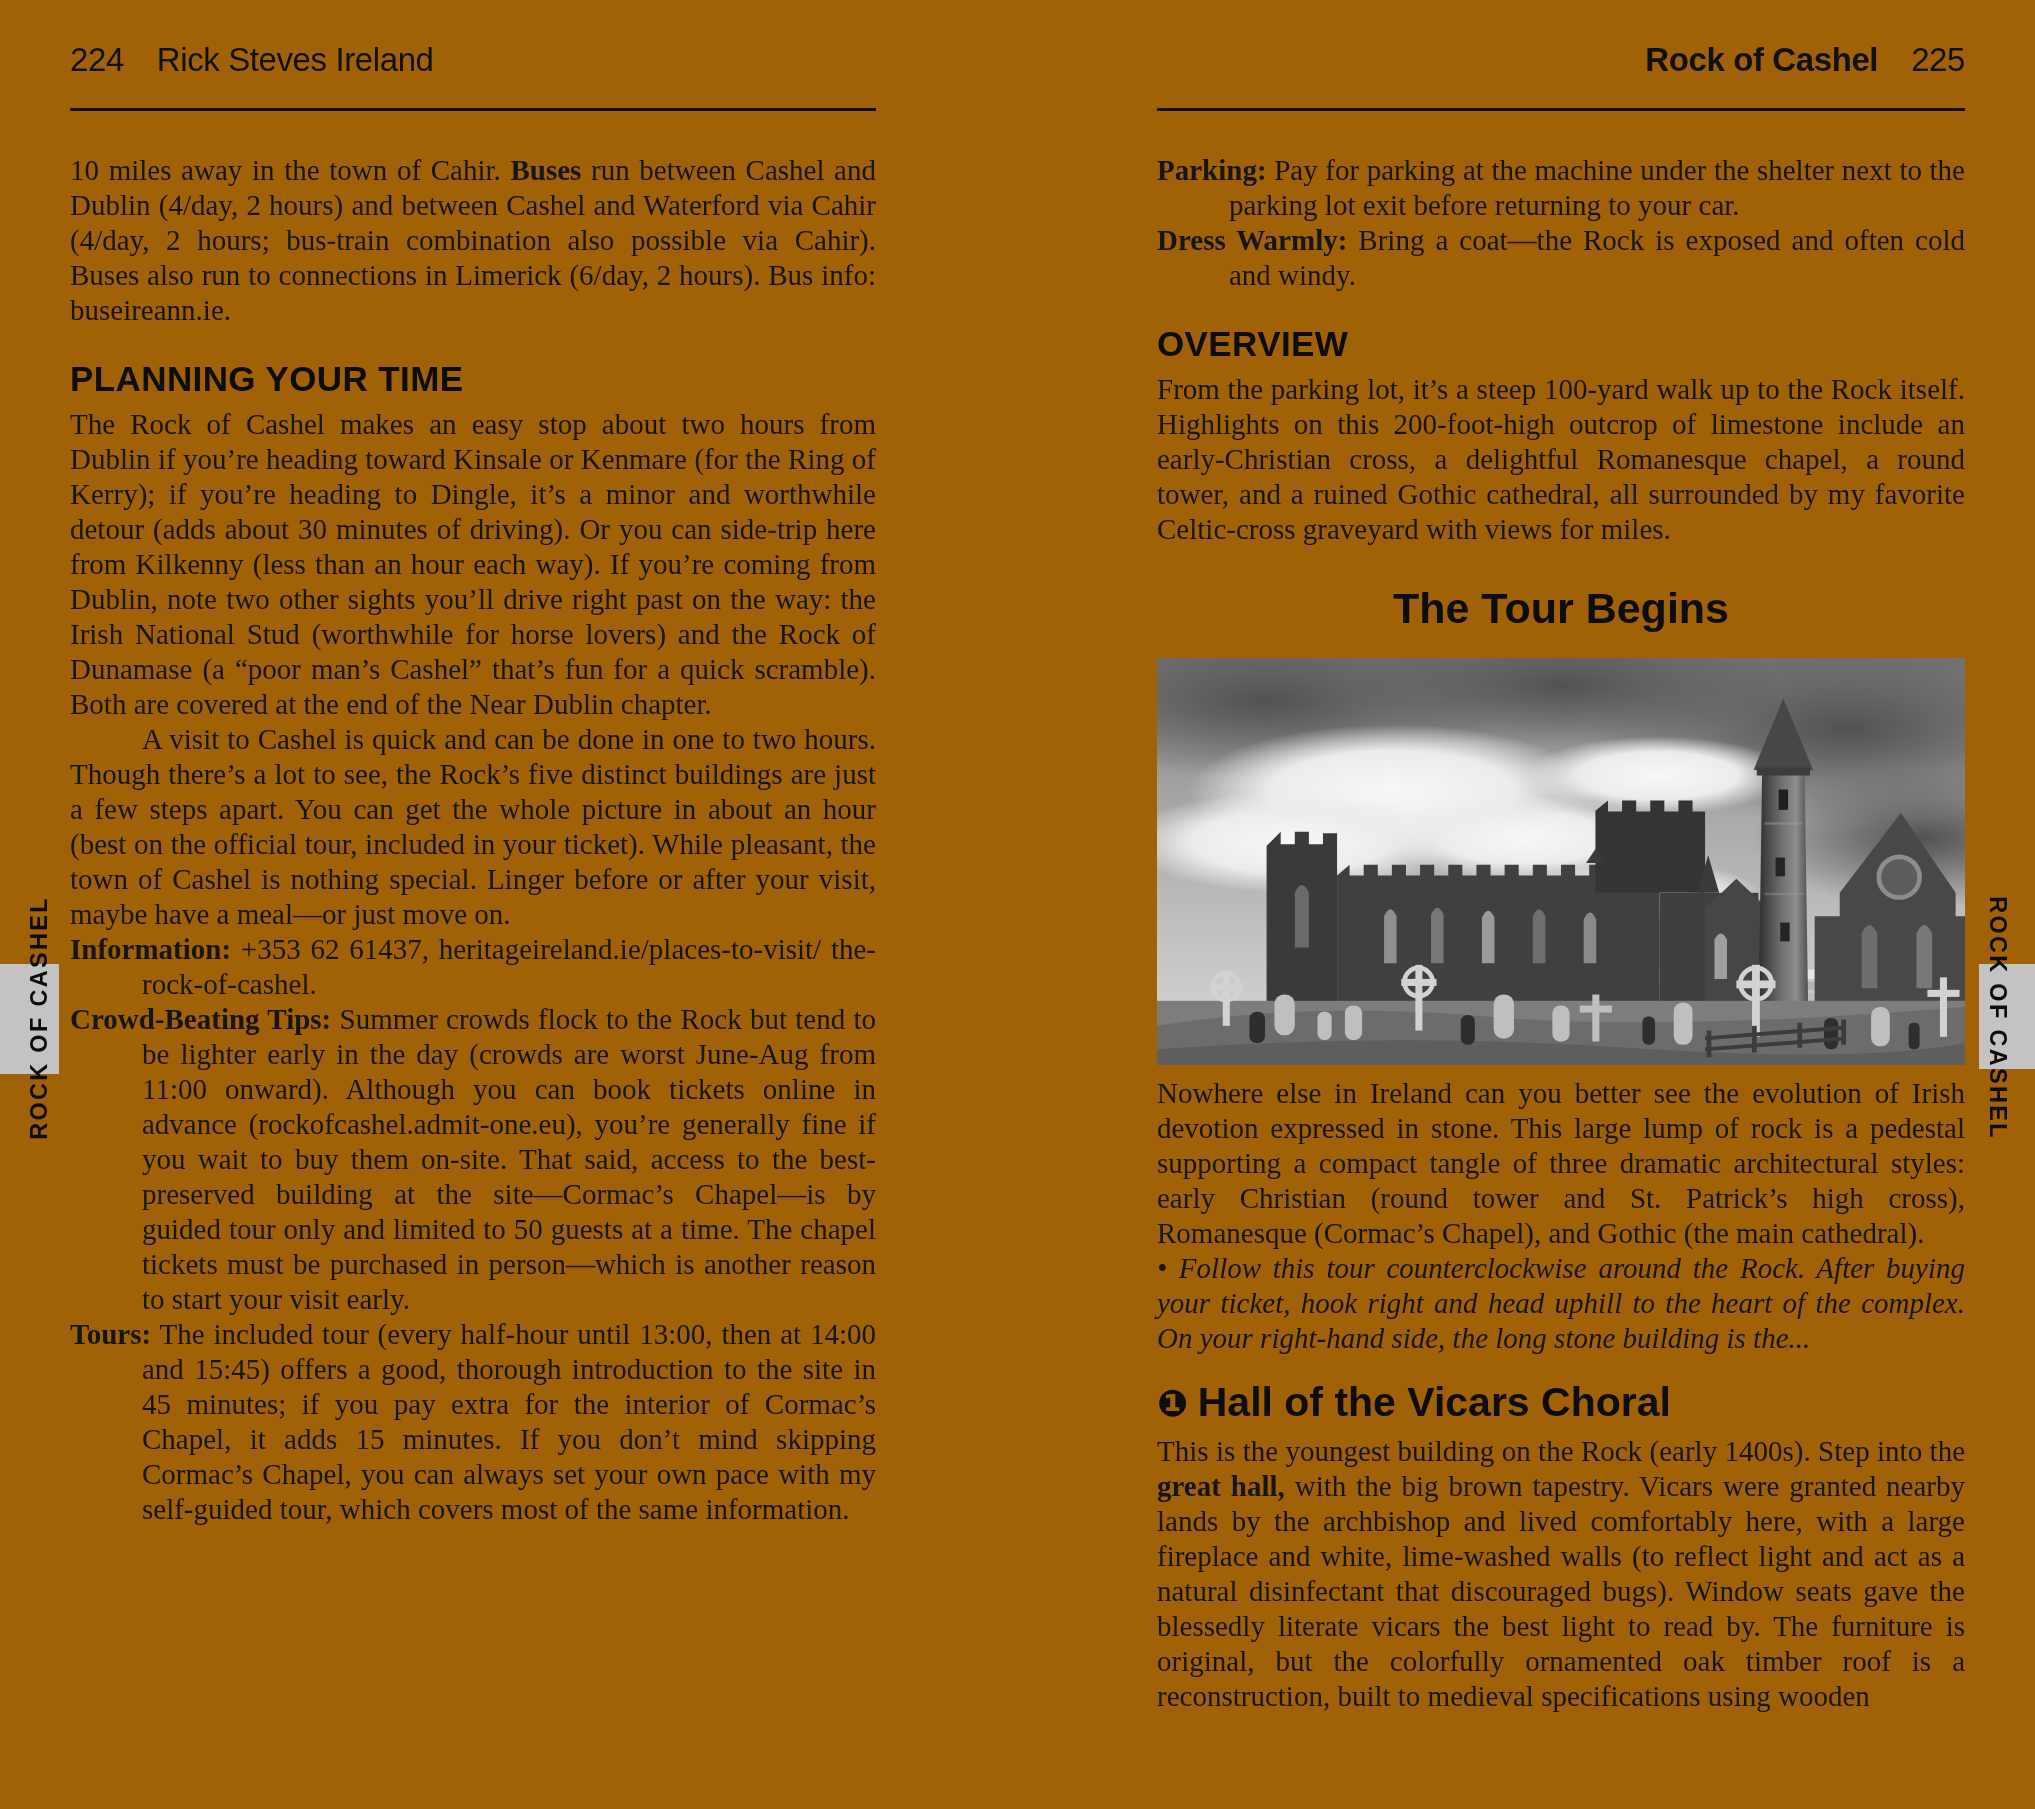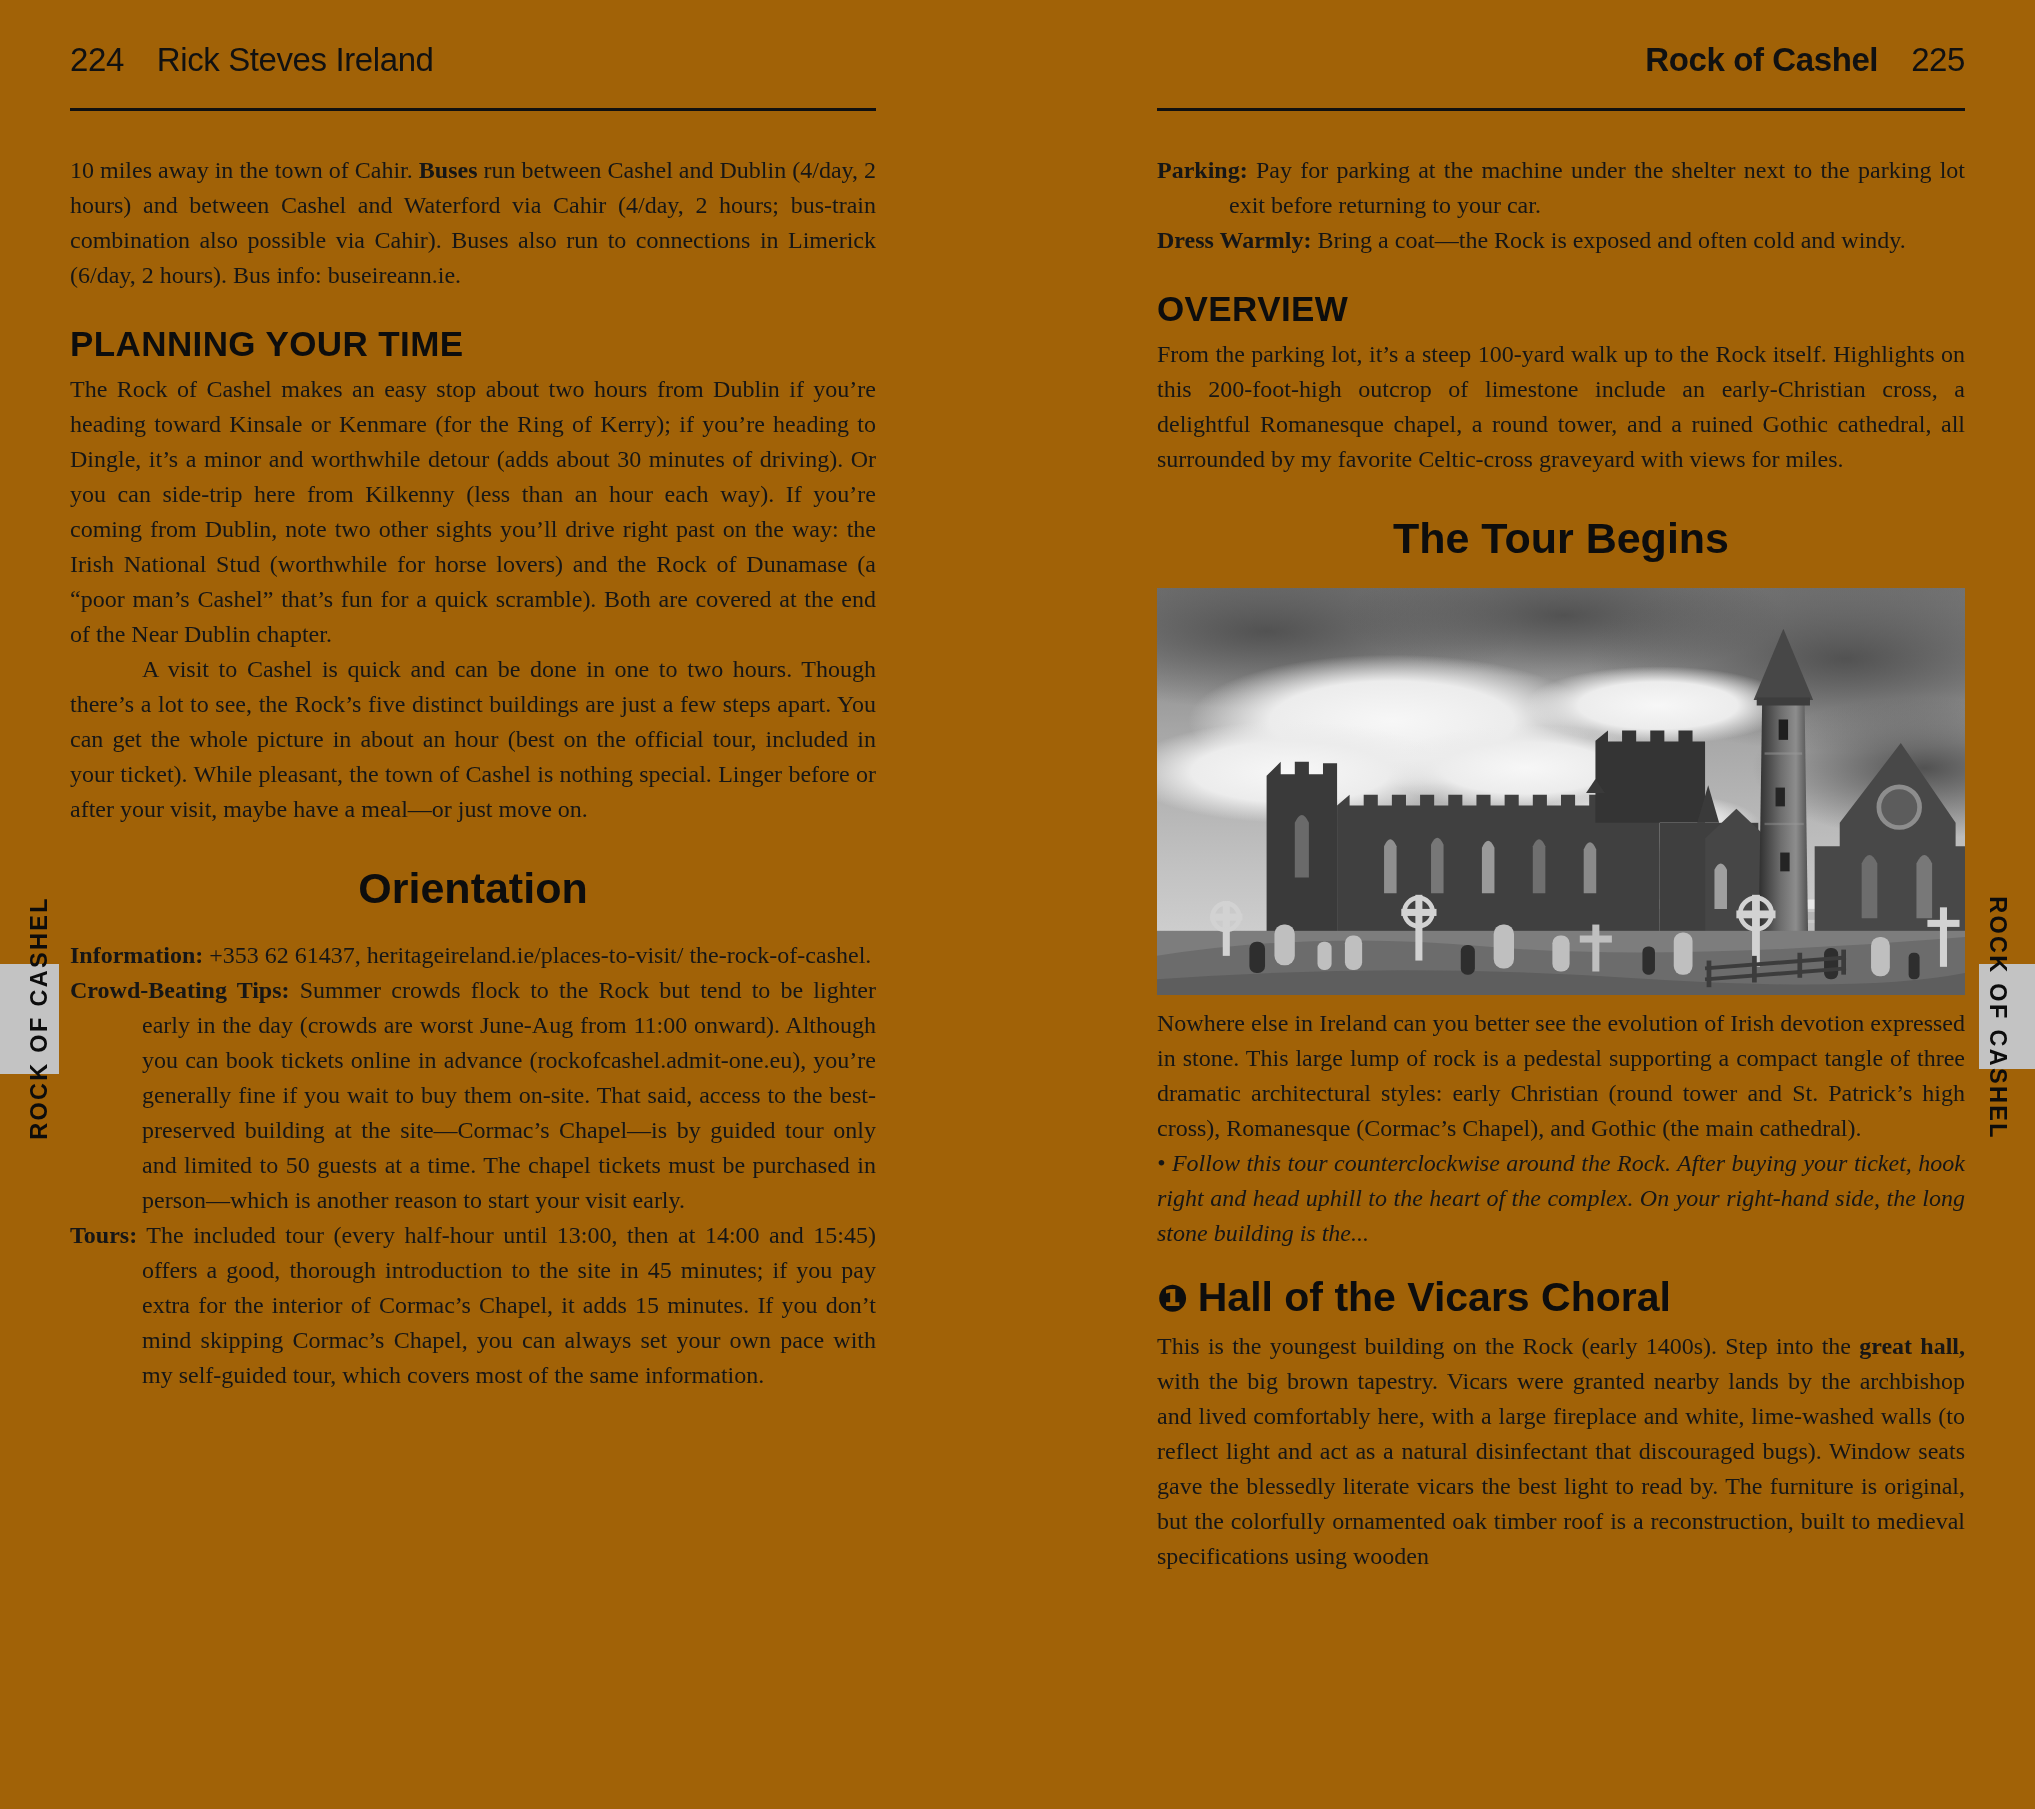--- a/index.html
+++ b/index.html
@@ -27,21 +27,21 @@
   .runhead.lefthead{text-align:left;}
   .runhead.righthead{text-align:right;}
   .runhead .gap{display:inline-block;width:33px;}
   .runhead .booktitle{font-weight:400;}
   .runhead .chaptitle{font-weight:700;}
   .rule{position:absolute;top:108px;width:100%;border-top:3.9px solid #101010;}
 
   
   .flow{position:absolute;top:153px;width:100%;}
   p.body{
-    margin:0;font-size:24px;line-height:35px;text-align:justify;
+    margin:0;font-size:29px;line-height:35px;text-align:justify;
     hyphens:auto;-webkit-hyphens:auto;
   }
   p.body .lbl{font-weight:700;}
   p.hang{padding-left:72px;text-indent:-72px;}
   p.first-indent{text-indent:72px;}
   p.italic-p{font-style:italic;}
 
   h2.subhead{
     font-family:"Liberation Sans",sans-serif;font-weight:700;
     font-size:35px;line-height:39px;letter-spacing:0.4px;
@@ -86,21 +86,20 @@
       </div>
       <div class="rule"></div>
 
       <div class="flow">
         <p class="body"><span>10 miles away in the town of Cahir. </span><span style="font-weight: bold;">Buses</span><span> run between Cashel and Dublin (4/day, 2 hours) and between Cashel and Waterford via Cahir (4/day, 2 hours; bus-train combination also possible via Cahir). Buses also run to connections in Limerick (6/day, 2 hours). Bus info: buseireann.ie.</span></p>
 
         <h2 class="subhead">PLANNING YOUR TIME</h2>
         <p class="body"><span>The Rock of Cashel makes an easy stop about two hours from Dublin if you’re heading toward Kinsale or Kenmare (for the Ring of Kerry); if you’re heading to Dingle, it’s a minor and worthwhile detour (adds about 30 minutes of driving). Or you can side-trip here from Kilkenny (less than an hour each way). If you’re coming from Dublin, note two other sights you’ll drive right past on the way: the Irish National Stud (worthwhile for horse lovers) and the Rock of Dunamase (a “poor man’s Cashel” that’s fun for a quick scramble). Both are covered at the end of the Near Dublin chapter.</span></p>
         <p class="body first-indent"><span>A visit to Cashel is quick and can be done in one to two hours. Though there’s a lot to see, the Rock’s five distinct buildings are just a few steps apart. You can get the whole picture in about an hour (best on the official tour, included in your ticket). While pleasant, the town of Cashel is nothing special. Linger before or after your visit, maybe have a meal—or just move on.</span></p>
 
-        <h1 class="bighead">Orientation</h1>
 
         <p class="body hang"><span class="lbl">Information:</span> <span>+353 62 61437, heritageireland.ie/places-to-visit/ the-rock-of-cashel.</span></p>
         <p class="body hang"><span class="lbl">Crowd-Beating Tips:</span> <span>Summer crowds flock to the Rock but tend to be lighter early in the day (crowds are worst June-Aug from 11:00 onward). Although you can book tickets online in advance (rockofcashel.admit-one.eu), you’re generally fine if you wait to buy them on-site. That said, access to the best-preserved building at the site—Cormac’s Chapel—is by guided tour only and limited to 50 guests at a time. The chapel tickets must be purchased in person—which is another reason to start your visit early.</span></p>
         <p class="body hang"><span class="lbl">Tours:</span> <span>The included tour (every half-hour until 13:00, then at 14:00 and 15:45) offers a good, thorough introduction to the site in 45 minutes; if you pay extra for the interior of Cormac’s Chapel, it adds 15 minutes. If you don’t mind skipping Cormac’s Chapel, you can always set your own pace with my self-guided tour, which covers most of the same information.</span></p>
       </div>
     </div>
 
     <div class="tab-box"></div>
     <div class="tab-label">ROCK OF CASHEL</div>
   </section>

